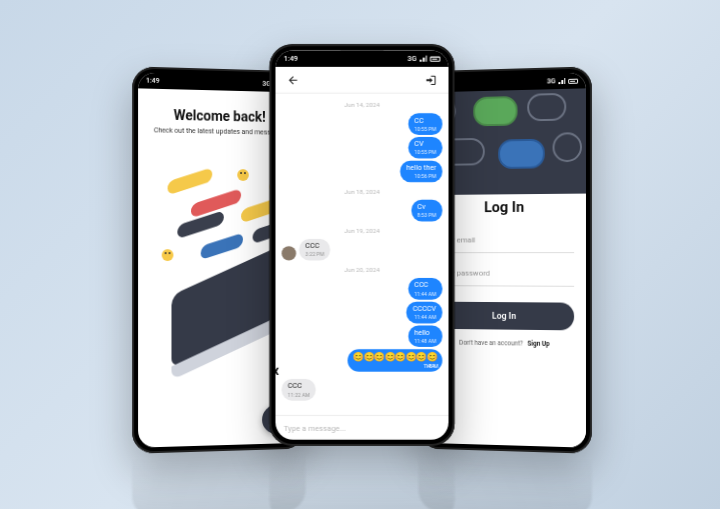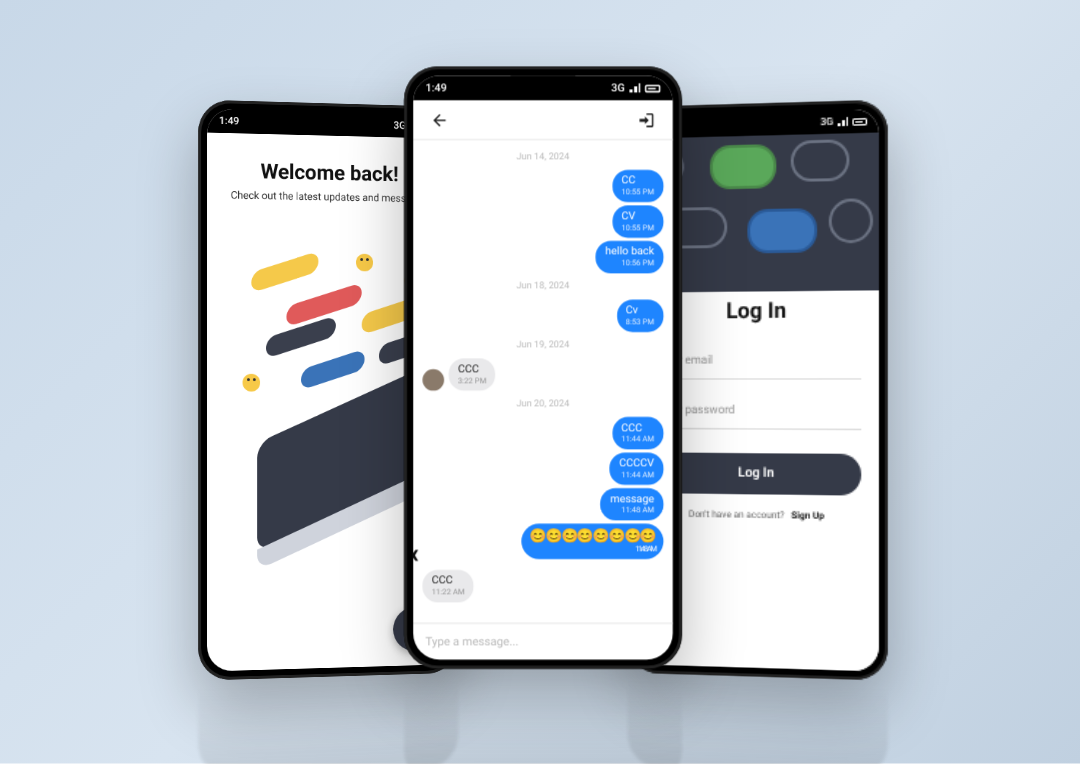--- a/index.html
+++ b/index.html
@@ -200,21 +200,21 @@
 
       <div class="chat-body">
         <div class="date-sep">Jun 14, 2024</div>
         <div class="msg-row sent">
             <div class="bubble sent"><span>CC</span><span class="ts">10:55 PM</span></div>
           </div>
         <div class="msg-row sent">
             <div class="bubble sent"><span>CV</span><span class="ts">10:55 PM</span></div>
           </div>
         <div class="msg-row sent">
-            <div class="bubble sent"><span>hello back</span><span class="ts">10:56 PM</span></div>
+            <div class="bubble sent"><span>hello ther</span><span class="ts">10:56 PM</span></div>
           </div>
 
         <div class="date-sep">Jun 18, 2024</div>
         <div class="msg-row sent">
             <div class="bubble sent"><span>Cv</span><span class="ts">8:53 PM</span></div>
           </div>
 
         <div class="date-sep">Jun 19, 2024</div>
         <div class="msg-row recv">
             <div class="avatar-sm"></div>
@@ -222,21 +222,21 @@
           </div>
 
         <div class="date-sep">Jun 20, 2024</div>
         <div class="msg-row sent">
             <div class="bubble sent"><span>CCC</span><span class="ts">11:44 AM</span></div>
           </div>
         <div class="msg-row sent">
             <div class="bubble sent"><span>CCCCV</span><span class="ts">11:44 AM</span></div>
           </div>
         <div class="msg-row sent">
-            <div class="bubble sent"><span>message</span><span class="ts">11:48 AM</span></div>
+            <div class="bubble sent"><span>hello</span><span class="ts">11:48 AM</span></div>
           </div>
         <div class="msg-row sent">
             <div class="emoji-bubble"><span>😊😊😊😊😊😊😊😊</span><span class="ts" style="display:block;color:#fff;font-size:5px;text-align:right">11:48 AM</span></div>
           </div>
 
         <div class="msg-row recv" style="margin-top:6px">
             <div class="bubble recv"><span>CCC</span><span class="ts" style="color:#888">11:22 AM</span></div>
           </div>
 
         <div class="nav-caret">‹</div>

